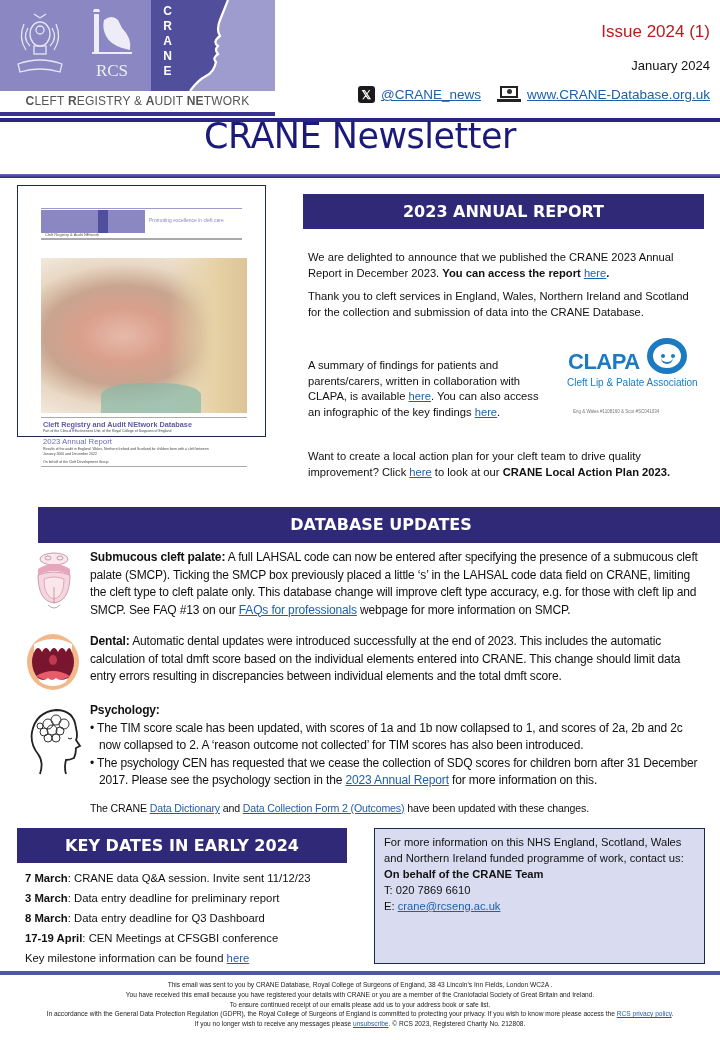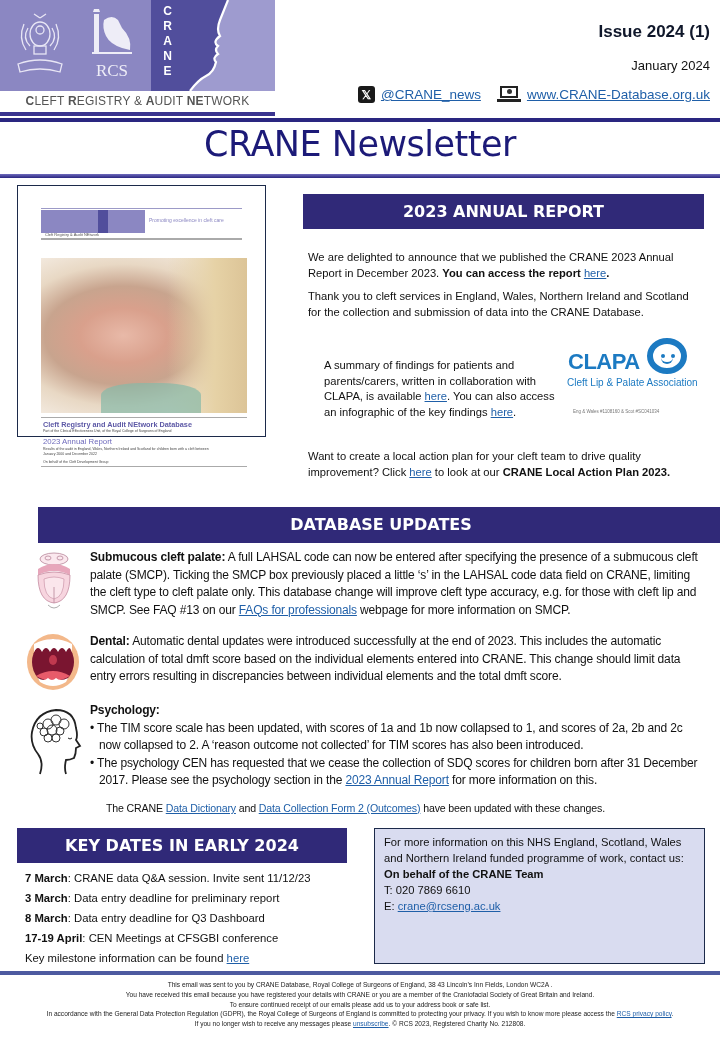--- a/index.html
+++ b/index.html
@@ -15,32 +15,32 @@
   .rcs-logo { position: absolute; left: 88px; top: 8px; width: 48px; height: 75px; }
   .crane-strip { position: absolute; left: 151px; top: 0; width: 33px; height: 91px; background: #514e9c; color: #fff;
     font-size: 12px; font-weight: bold; text-align: center; line-height: 15px; padding-top: 4px; letter-spacing: 0; }
   .crane-strip span { display: block; }
   .face-area { position: absolute; left: 184px; top: 0; width: 91px; height: 91px; background: #9e9bcf; overflow: hidden; }
   .banner-sub { position: absolute; left: 0; top: 91px; width: 275px; height: 21px; background: #ffffff; text-align: center;
     font-size: 12px; color: #555; line-height: 21px; font-variant: small-caps; letter-spacing: 0.2px; }
   .banner-sub b { color: #555; }
   .banner-line { position: absolute; left: 0; top: 112px; width: 275px; height: 4px; background: #3a3490; }
 
-  .issue { position: absolute; right: 10px; top: 22px; font-size: 17px; font-weight: bold; color: #0f172a; }
+  .issue { position: absolute; right: 10px; top: 22px; font-size: 17px; font-weight: normal; color: #b91c1c; }
   .issue-date { position: absolute; right: 10px; top: 58px; font-size: 13px; color: #111; }
   .social { position: absolute; right: 10px; top: 86px; font-size: 13.5px; display: flex; align-items: center; gap: 6px; }
   .x-icon { width: 17px; height: 17px; background: #1a1a1a; color: #fff; border-radius: 3px; display: inline-flex;
     align-items: center; justify-content: center; font-size: 12px; font-weight: bold; }
   .laptop-icon { width: 24px; height: 17px; position: relative; display: inline-block; margin-left: 10px; }
   .laptop-icon .scr { position: absolute; left: 3px; top: 0; width: 18px; height: 12px; border: 2px solid #222; background: #fff; }
   .laptop-icon .scr::after { content: ""; position: absolute; left: 5px; top: 1px; width: 5px; height: 5px; border-radius: 50%; background: #333; }
   .laptop-icon .base { position: absolute; left: 0; top: 13px; width: 24px; height: 3px; background: #222; }
 
   .rule-top { position: absolute; left: 0; top: 118px; width: 720px; height: 4px; background: #2a2680; }
-  .title { position: absolute; left: 0; top: 124px; width: 720px; text-align: center; font-size: 35px; color: #1c1a78;
+  .title { position: absolute; left: 0; top: 116px; width: 720px; text-align: center; font-size: 35px; color: #1c1a78;
     font-family: "DejaVu Sans", sans-serif; letter-spacing: -0.5px; }
   .rule-bottom { position: absolute; left: 0; top: 174px; width: 720px; height: 4px;
     background: linear-gradient(to bottom, #6f6bbd, #2a2680); }
 
   
   .cover { position: absolute; left: 17px; top: 185px; width: 249px; height: 252px; border: 1.5px solid #1c2a4a; background: #fff; }
   .cover-hdr { position: absolute; left: 23px; top: 22px; width: 201px; height: 32px; border-top: 1px solid #9c9ac7; border-bottom: 2px solid #aaa; }
   .cover-hdr-logo { position: absolute; left: 0; top: 1px; width: 104px; height: 23px; background: #8b87c2; }
   .cover-hdr-logo .cstrip { position: absolute; left: 57px; top: 0; width: 10px; height: 23px; background: #514e9c; }
   .cover-hdr-sub { position: absolute; left: 4px; top: 23px; font-size: 4px; color: #555; }
@@ -61,41 +61,41 @@
   
   .sec-hdr { position: absolute; background: #302978; color: #fff; font-weight: bold; text-align: center;
     font-family: "DejaVu Sans", sans-serif; }
   .annual-hdr { left: 303px; top: 194px; width: 401px; height: 35px; line-height: 35px; font-size: 16px; }
   .db-hdr { left: 17px; top: 507px; width: 686px; height: 36px; line-height: 36px; font-size: 16px; margin-left: 21px; }
   .kd-hdr { left: 17px; top: 828px; width: 330px; height: 35px; line-height: 35px; font-size: 16px; }
 
   .txt { position: absolute; font-size: 11.2px; line-height: 15.5px; color: #111; }
   .p1 { left: 308px; top: 250px; width: 395px; }
   .p2 { left: 308px; top: 289px; width: 395px; }
-  .p3 { left: 308px; top: 358px; width: 245px; margin-left: 16px; }
+  .p3 { left: 308px; top: 358px; width: 245px; }
   .p4 { left: 308px; top: 449px; width: 400px; }
 
   .clapa { position: absolute; left: 565px; top: 335px; width: 140px; height: 80px; }
   .clapa-word { position: absolute; left: 3px; top: 14px; font-size: 22px; font-weight: bold; color: #1c7ac2; letter-spacing: -0.5px; }
   .clapa-face { position: absolute; left: 82px; top: 3px; width: 40px; height: 36px; border: 6px solid #1c7ac2; border-radius: 50%;
     border-bottom-color: #1c7ac2; }
   .clapa-face .eye { position: absolute; top: 10px; width: 4px; height: 4px; background: #1c7ac2; border-radius: 50%; }
   .clapa-face .smile { position: absolute; left: 8px; top: 14px; width: 12px; height: 6px; border-bottom: 2px solid #1c7ac2; border-radius: 0 0 8px 8px; }
   .clapa-sub { position: absolute; left: 2px; top: 42px; font-size: 10px; color: #1c7ac2; white-space: nowrap; text-align: right; }
   .clapa-reg { position: absolute; left: 8px; top: 74px; font-size: 4.5px; color: #777; white-space: nowrap; }
 
   
   .db-item { position: absolute; left: 90px; width: 612px; font-size: 12px; line-height: 17.5px; color: #111;
     font-family: "Liberation Sans", sans-serif; letter-spacing: -0.15px; }
   .db1 { top: 549px; }
   .db2 { top: 633px; }
   .db3 { top: 702px; }
   .db3 ul { list-style: none; }
   .db3 li { padding-left: 9px; text-indent: -9px; }
-  .db-foot { position: absolute; left: 90px; top: 802px; width: 612px; font-size: 10.6px; color: #111; letter-spacing: -0.15px; margin-left: 16px; }
+  .db-foot { position: absolute; left: 90px; top: 802px; width: 612px; font-size: 10.6px; color: #111; letter-spacing: -0.15px; }
 
   .icon-box { position: absolute; left: 26px; width: 56px; height: 62px; }
   .ic-palate { top: 551px; }
   .ic-mouth { top: 632px; }
   .ic-brain { top: 704px; }
 
   
   .kd-list { position: absolute; left: 25px; top: 868px; width: 330px; font-size: 11.3px; line-height: 20px; }
   
   .contact { position: absolute; left: 374px; top: 828px; width: 331px; height: 136px; background: #d9dcf0; border: 1.5px solid #1c2a4a;

